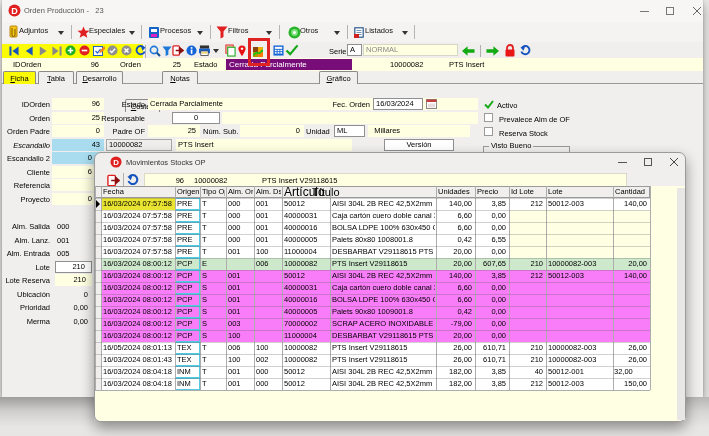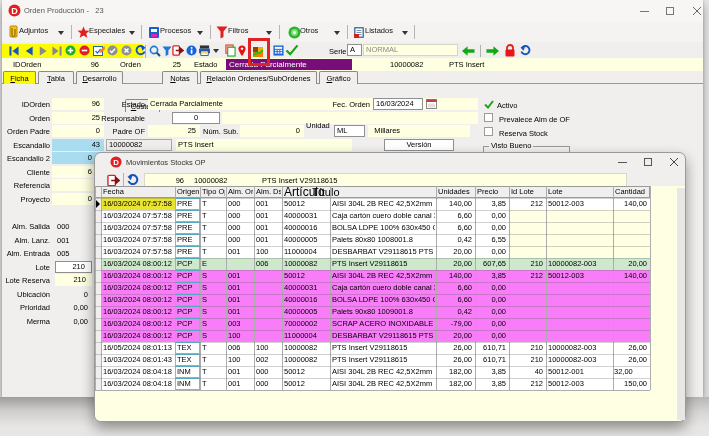--- a/index.html
+++ b/index.html
@@ -200,48 +200,47 @@
 <div class="abs" style="left:194px;top:60px;">Estado</div>
 <div class="abs" style="left:226px;top:59px;width:126px;height:11px;background:#780c78;color:#fff;padding:1px 0 0 3px;font-size:8px;">Cerrada Parcialmente</div>
 <div class="abs" style="left:390px;top:60px;">10000082</div>
 <div class="abs" style="left:449px;top:60px;">PTS Insert</div>
 <div class="abs" style="left:2px;top:71px;width:701px;height:13px;background:#f0efed;border-bottom:1px solid #999;"></div>
 <div class="tab" style="top:71px;left:3px;width:33px;background:#fbfb06;"><u>F</u>icha</div>
 <div class="tab" style="top:71px;left:38px;width:36px;background:#f0efed;"><u>T</u>abla</div>
 <div class="tab" style="top:71px;left:76px;width:47px;background:#f0efed;"><u>D</u>esarrollo</div>
 <div class="tab" style="top:71px;left:125px;width:35px;background:#f0efed;margin-top:28px;"><u>C</u>ostes</div>
 <div class="tab" style="top:71px;left:162px;width:36px;background:#f0efed;"><u>N</u>otas</div>
-<div class="tab" style="top:71px;left:200px;width:117px;background:#f0efed;"><u>R</u>elación Ordenes/SubOrdenes</div>
 <div class="tab" style="top:71px;left:319px;width:39px;background:#f0efed;"><u>G</u>ráfico</div>
     <div class="lbl" style="left:0;top:100px;width:50px;">IDOrden</div>
 <div class="fld yf rt" style="left:52px;top:98px;width:52px;">96</div>
 <div class="lbl" style="left:0;top:113.5px;width:50px;">Orden</div>
 <div class="fld yf rt" style="left:52px;top:111.5px;width:52px;">25</div>
 <div class="lbl" style="left:0;top:127px;width:50px;">Orden Padre</div>
 <div class="fld yf rt" style="left:52px;top:125px;width:52px;">0</div>
-<div class="lbl" style="left:0;top:140.5px;width:50px;">Escandallo</div>
+<div class="lbl" style="left:0;top:140.5px;width:50px;font-style:italic;">Escandallo</div>
 <div class="fld cf rt" style="left:52px;top:138.5px;width:52px;">43</div>
 <div class="lbl" style="left:0;top:154px;width:50px;">Escandallo 2</div>
 <div class="fld cf rt" style="left:52px;top:152px;width:52px;padding-right:12px;">0</div>
 <div class="lbl" style="left:0;top:167.5px;width:50px;">Cliente</div>
 <div class="fld yf rt" style="left:52px;top:165.5px;width:52px;padding-right:12px;">6</div>
 <div class="lbl" style="left:0;top:181px;width:50px;">Referencia</div>
 <div class="fld yf rt" style="left:52px;top:179px;width:52px;"></div>
 <div class="lbl" style="left:0;top:194.5px;width:50px;">Proyecto</div>
 <div class="fld yf rt" style="left:52px;top:192.5px;width:52px;padding-right:12px;">0</div>
 <div class="lbl" style="left:75px;top:100px;width:70px;">Estado</div>
 <div class="fld yf" style="left:148px;top:98px;width:330px;">&nbsp;Cerrada Parcialmente</div>
 <div class="lbl" style="left:75px;top:113.5px;width:70px;">Responsable</div>
 <div class="fld yf" style="left:222px;top:111.5px;width:256px;"></div>
 <div class="fld wf" style="left:172px;top:111.5px;width:48px;text-align:center;">0</div>
 <div class="lbl" style="left:75px;top:127px;width:70px;">Padre OF</div>
 <div class="fld yf rt" style="left:148px;top:125px;width:52px;">25</div>
 <div class="llb" style="left:203px;top:127px;">Núm. Sub.</div>
 <div class="fld yf rt" style="left:240px;top:125px;width:64px;">0</div>
-<div class="llb" style="left:306px;top:121px;">Unidad</div>
+<div class="llb" style="left:306px;top:127px;">Unidad</div>
 <div class="fld wf" style="left:334px;top:125px;width:31px;">&nbsp;ML</div>
 <div class="fld yf" style="left:368px;top:125px;width:102px;">&nbsp;&nbsp;&nbsp;Millares</div>
 <div class="fld" style="left:106px;top:138.5px;width:66px;background:#efeeec;border:1px solid #a8a8a8;line-height:10px;">&nbsp;10000082</div>
 <div class="fld yf" style="left:176px;top:138.5px;width:176px;">&nbsp;PTS Insert</div>
 <div class="fld wf" style="left:384px;top:139px;width:70px;text-align:center;">Versión</div>
 <div class="lbl" style="left:320px;top:100px;width:50px;">Fec. Orden</div>
 <div class="fld wf" style="left:373px;top:98px;width:50px;">&nbsp;16/03/2024</div>
 <svg class="abs" style="left:426px;top:98px" width="11" height="11" viewBox="0 0 11 11">
       <rect x="0.5" y="1.5" width="10" height="9" fill="#fff" stroke="#888"></rect>
       <rect x="0.5" y="1.5" width="10" height="2.5" fill="#c04040"></rect>

